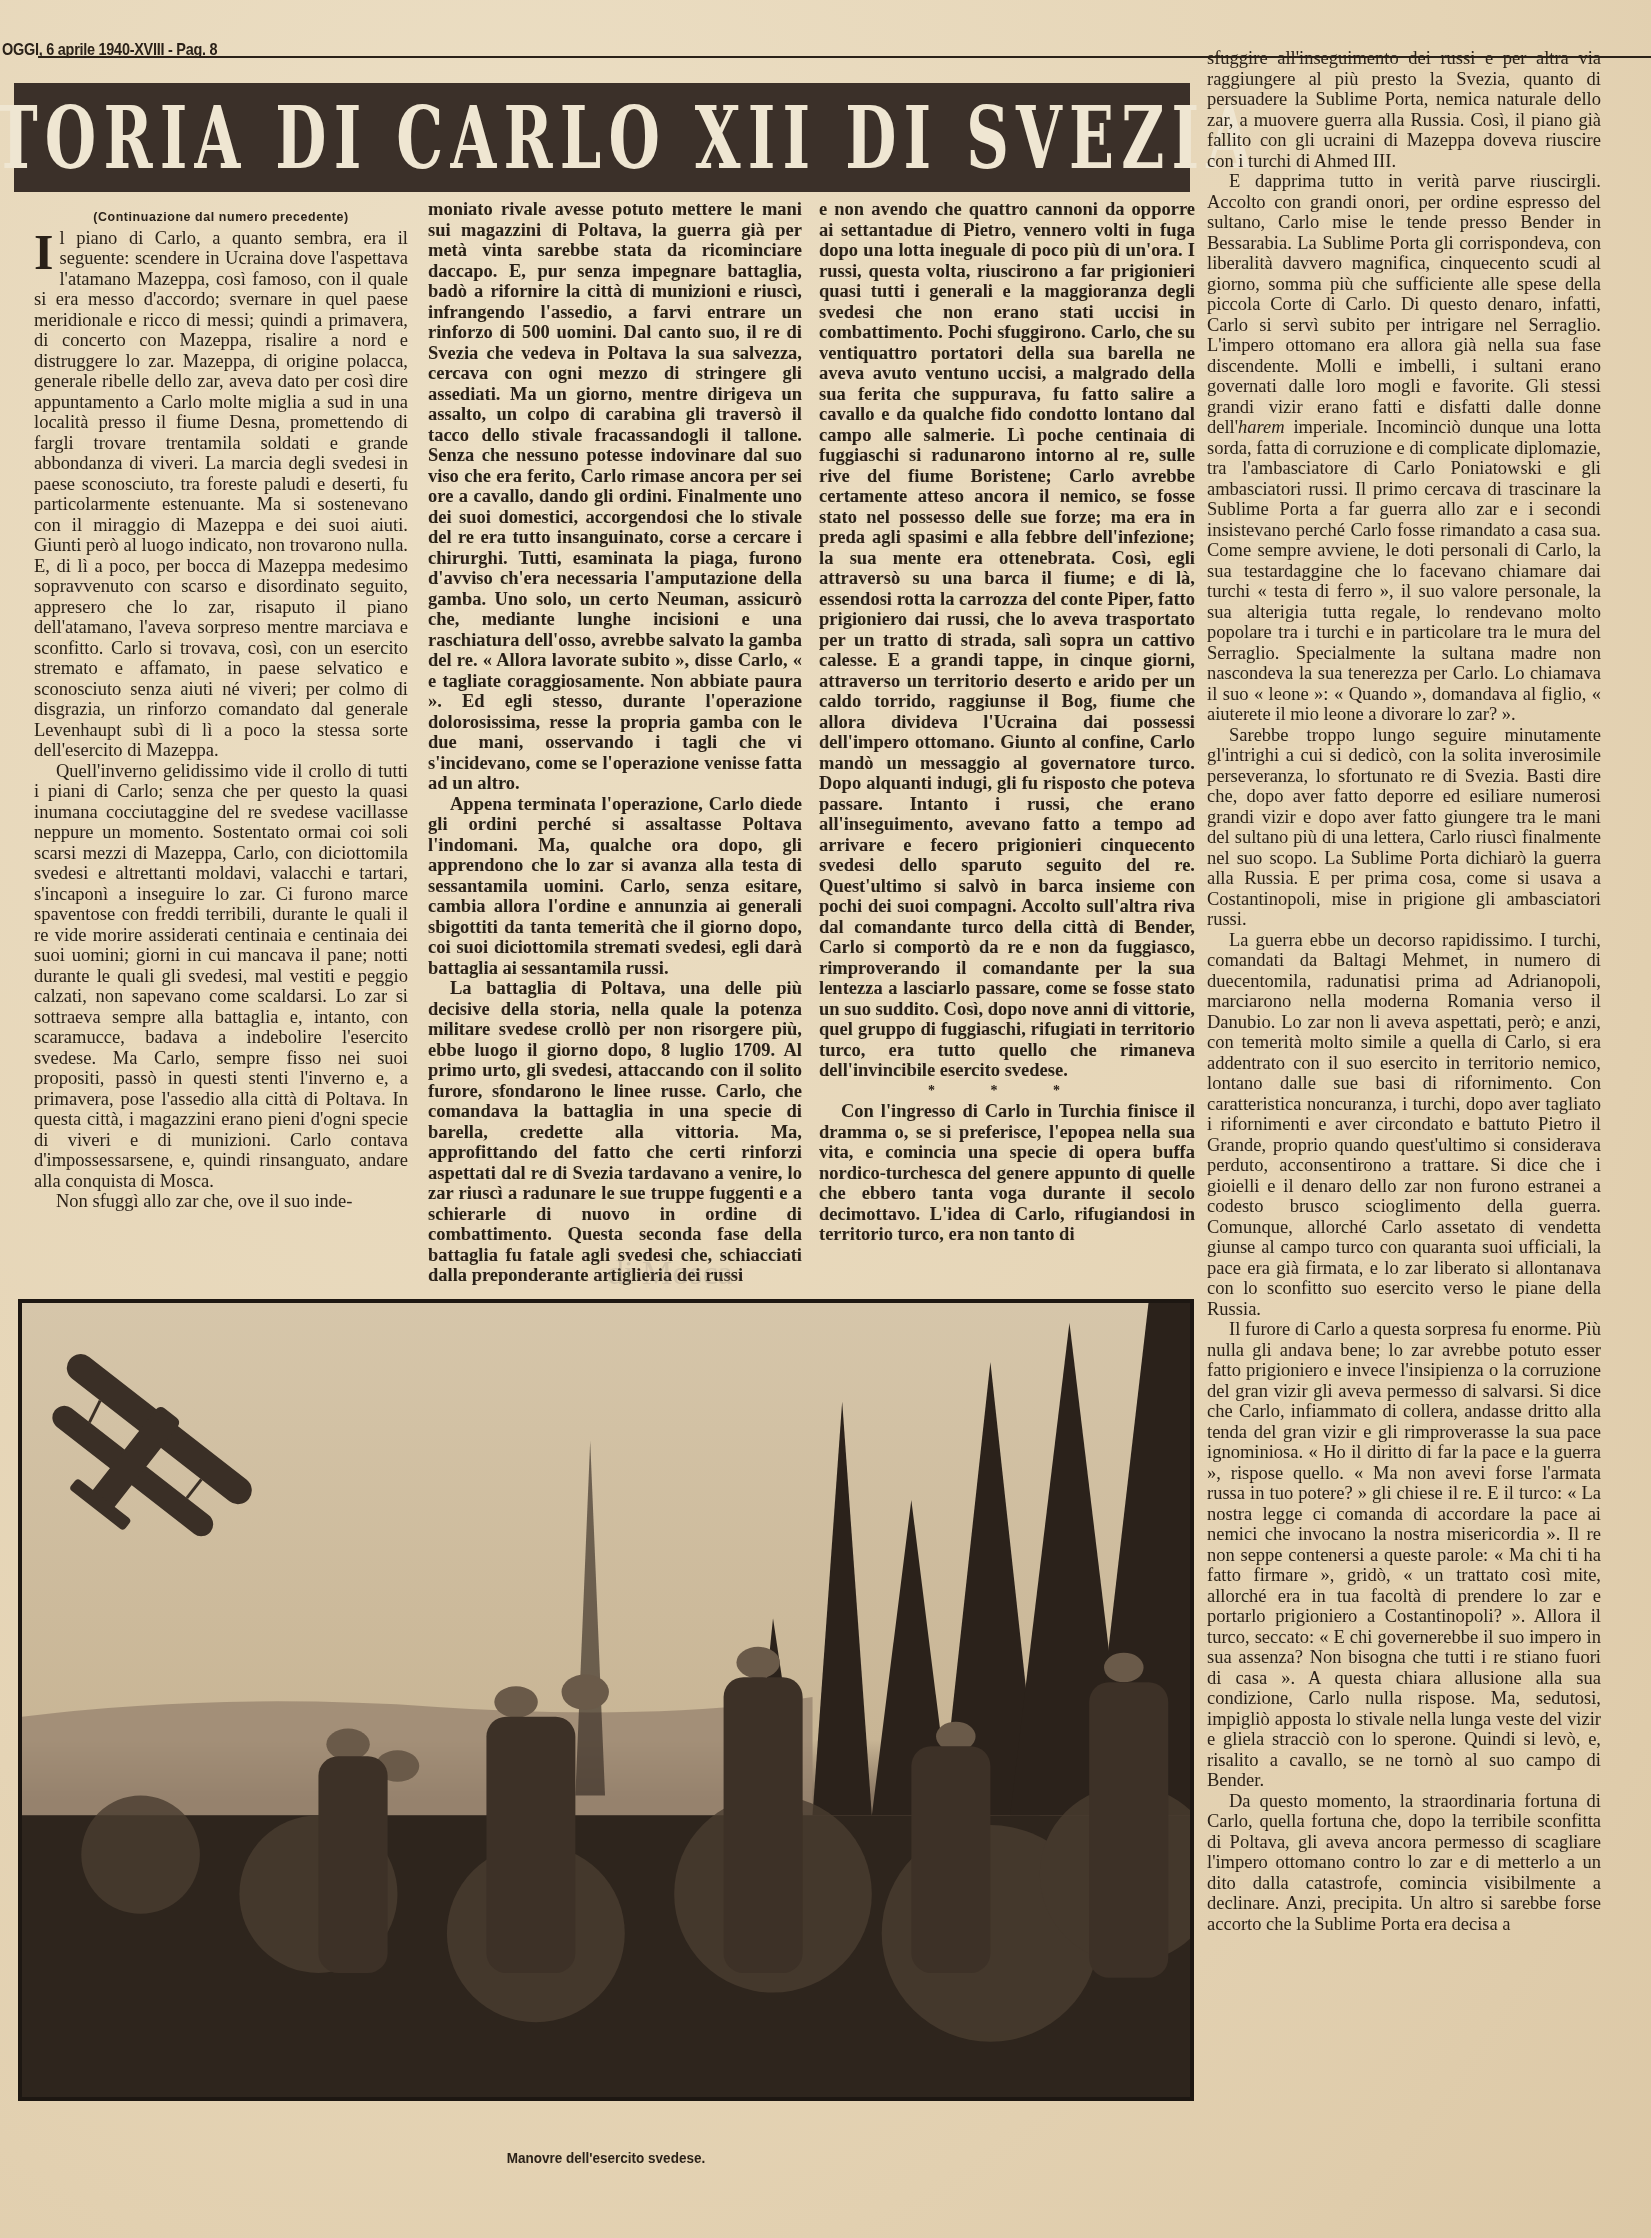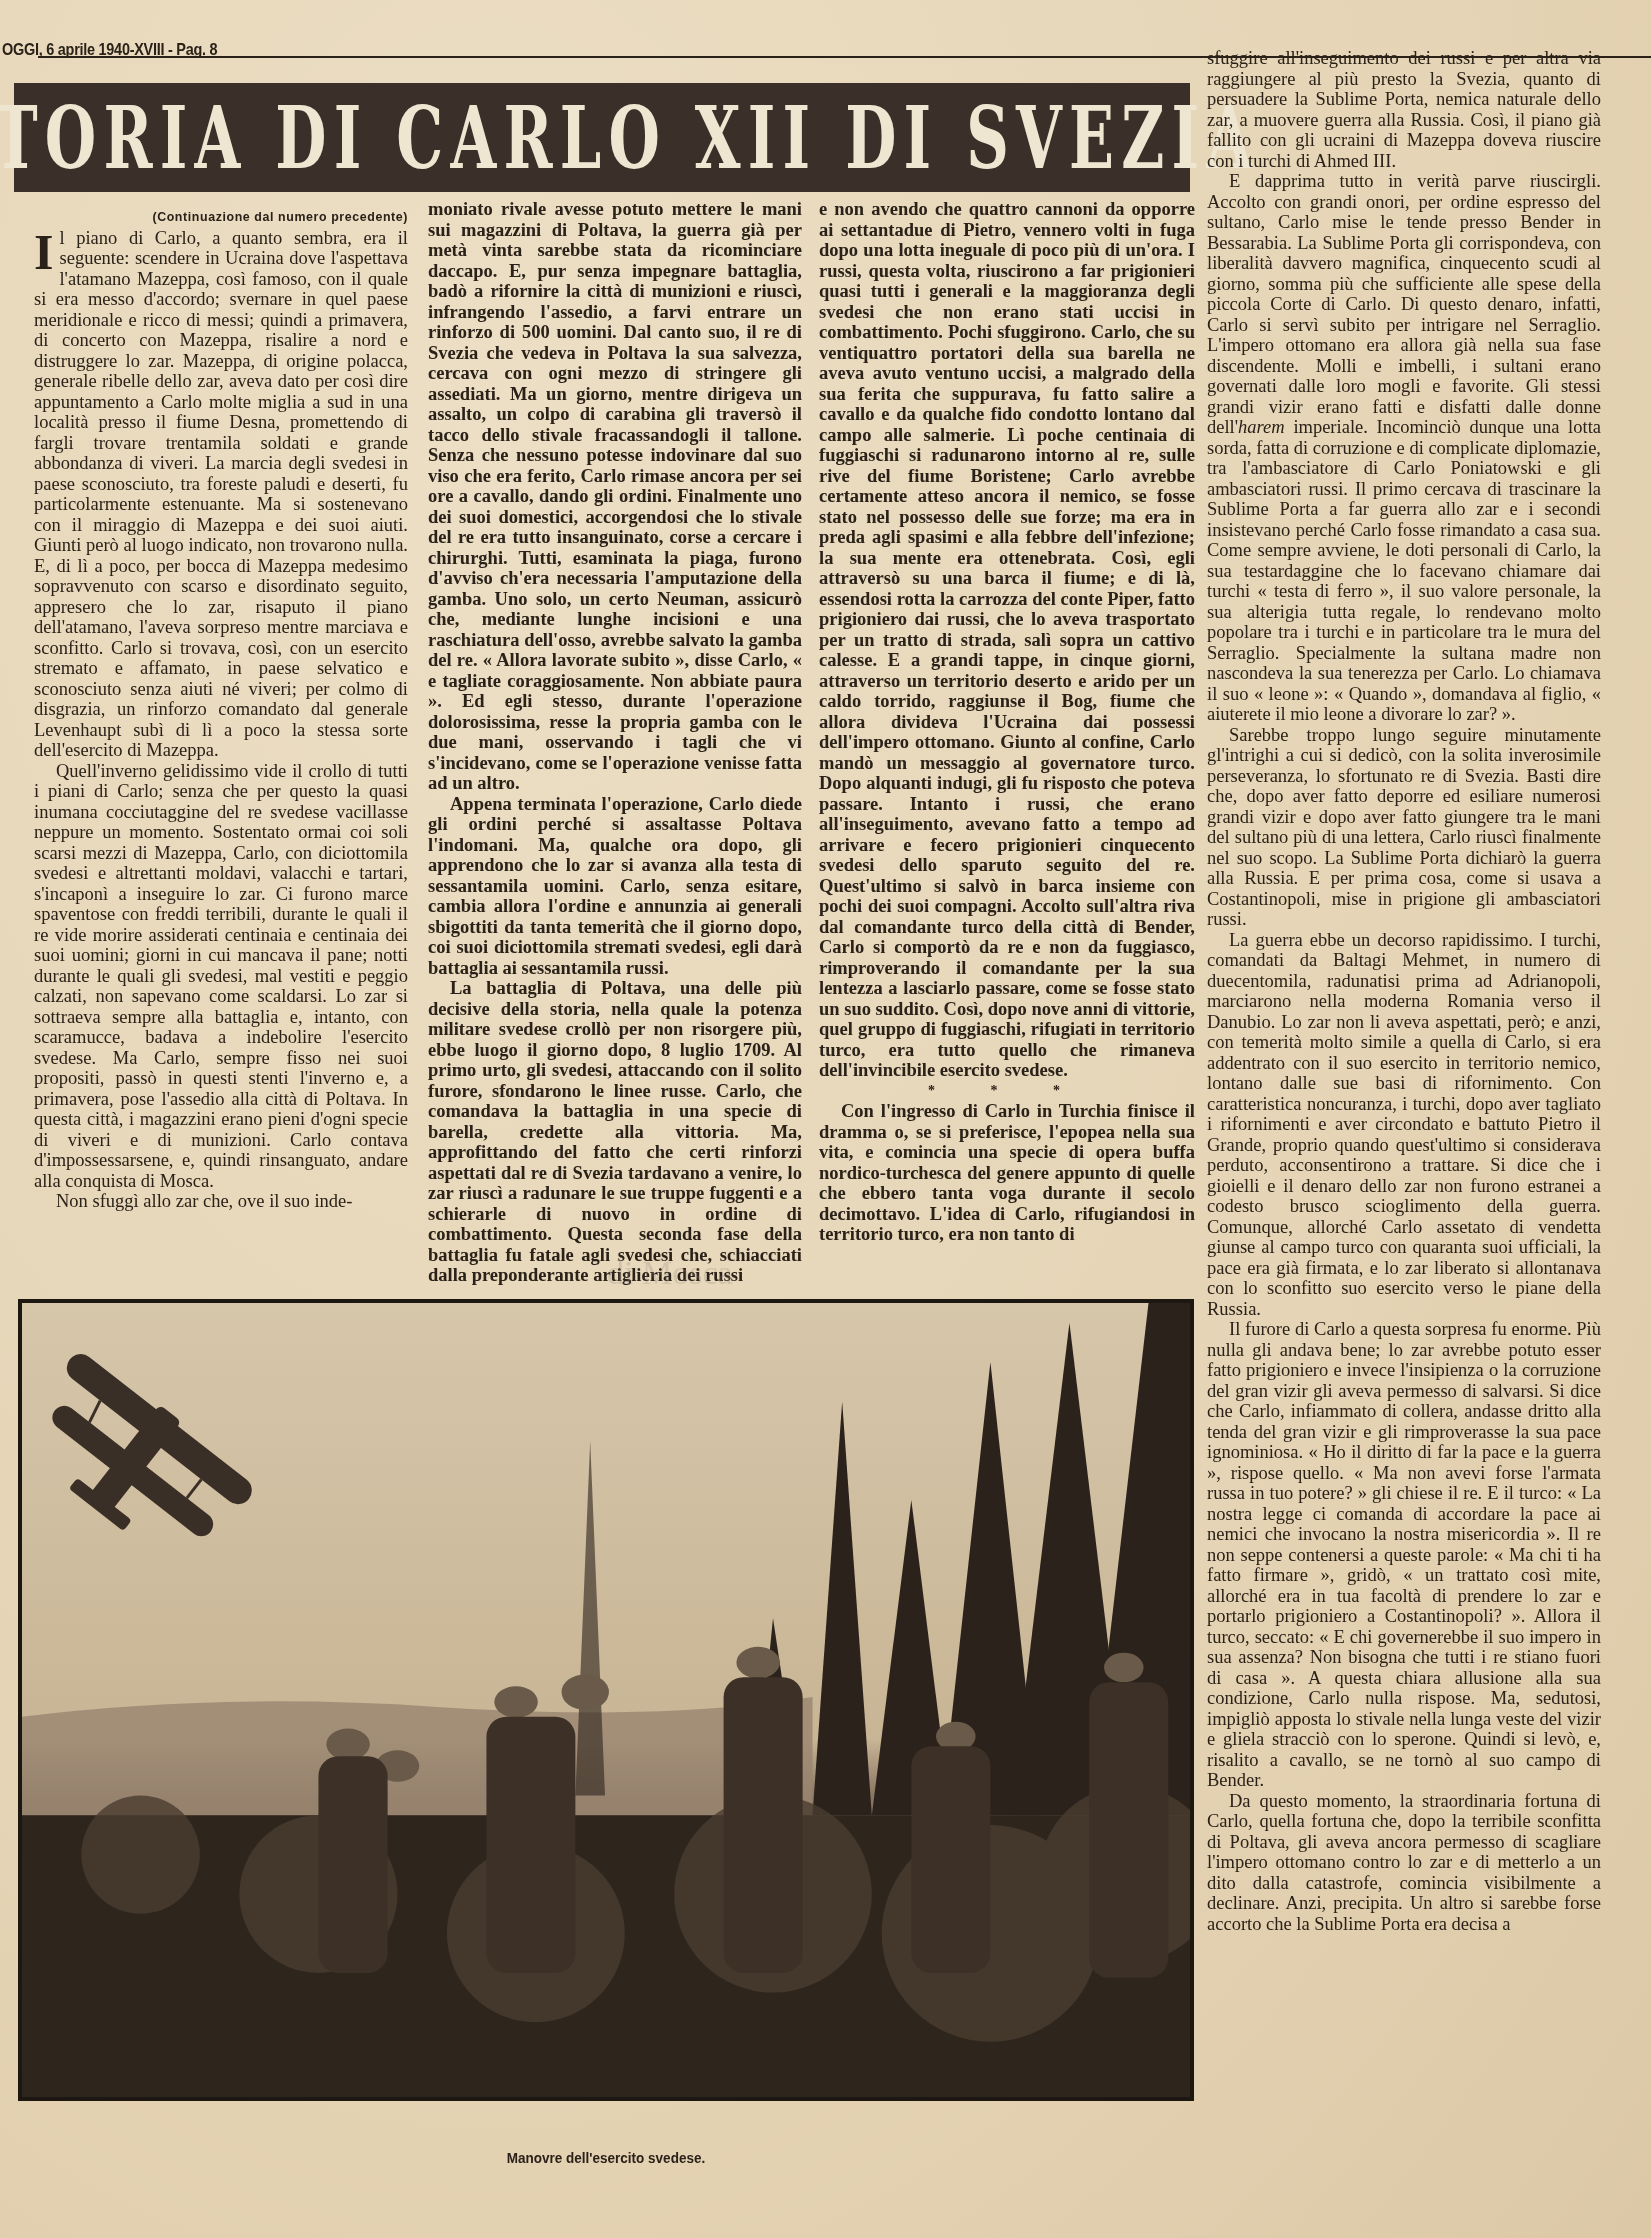--- a/index.html
+++ b/index.html
@@ -38,21 +38,21 @@
   }
   .col p { margin: 0; text-indent: 22px; }
   .col p.noindent { text-indent: 0; }
   .col1 { left: 34px; top: 207px; width: 374px; }
   .col2 { left: 428px; top: 199px; width: 374px; font-weight: bold; }
   .col3 { left: 819px; top: 199px; width: 376px; font-weight: bold; }
   .col4 { left: 1207px; top: 48px; width: 394px; }
   .continuation {
     font-family: "Liberation Sans", "DejaVu Sans", sans-serif;
     font-weight: bold; font-size: 12.4px; letter-spacing: 0.6px;
-    text-align: right; margin-bottom: 12px; text-indent: 0 !important;
+    text-align: center; margin-bottom: 12px; text-indent: 0 !important;
   }
   .dropcap {
     float: left; font-size: 50px; line-height: 42px; font-weight: bold;
     margin: 3px 6px 0 0; padding: 0;
   }
   .separator {
     text-align: center; letter-spacing: 26px; font-size: 14px;
     margin: 14px 0 10px 0; text-indent: 0 !important;
   }
   .photo {

